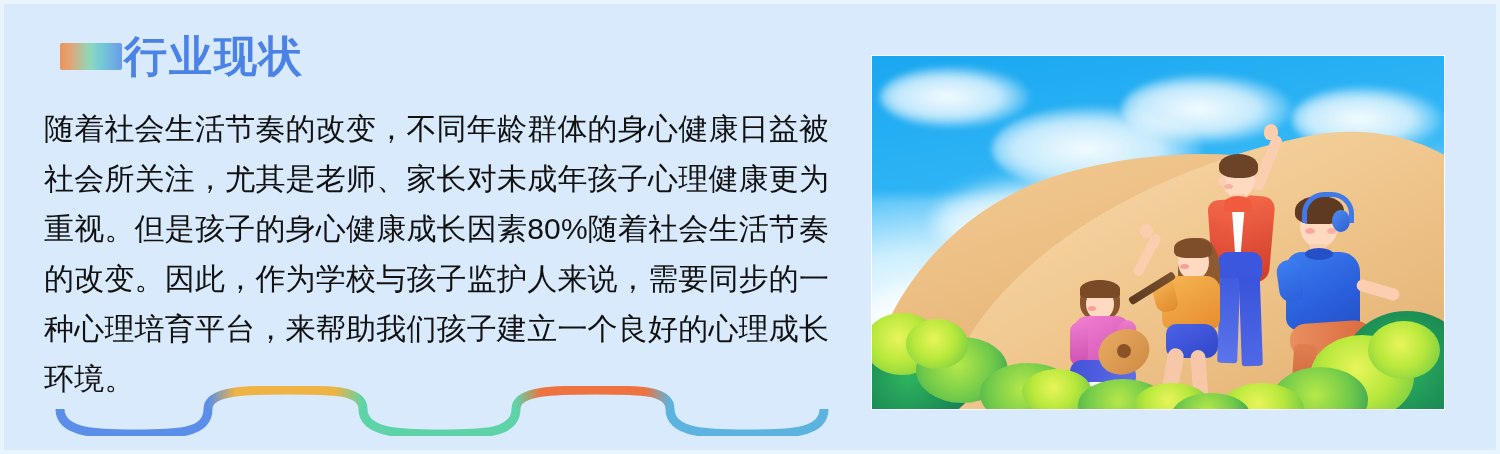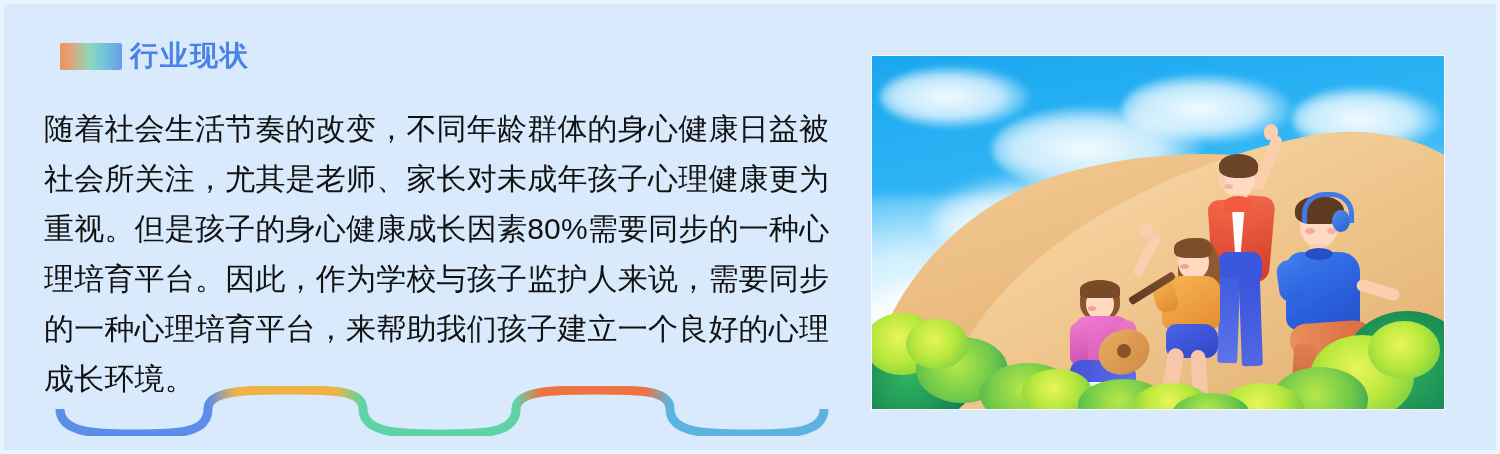--- a/index.html
+++ b/index.html
@@ -39,22 +39,22 @@
     margin-left: 16px;
   }
   #heading-accent-bar {
     width: 62px;
     height: 27px;
     border-radius: 2px;
     background: linear-gradient(90deg, #e8945c 0%, #e8a070 14%, #8fd8bb 48%, #74c8d8 68%, #6b9ce8 100%);
     flex: 0 0 auto;
   }
   #section-title {
-    margin-left: 8px;
-    font-size: 28px;
+    margin-left: 2px;
+    font-size: 43px;
     font-weight: bold;
     color: #4a82e6;
     letter-spacing: 2px;
     line-height: 1;
     white-space: nowrap;
   }
 
   #body-paragraph {
     margin-top: 26px;
     width: 790px;
@@ -184,21 +184,21 @@
 
 <div id="slide">
 
   <div id="left-column">
 
     <div id="section-heading">
       <div id="heading-accent-bar"></div>
       <div id="section-title">行业现状</div>
     </div>
 
-    <p id="body-paragraph">随着社会生活节奏的改变，不同年龄群体的身心健康日益被社会所关注，尤其是老师、家长对未成年孩子心理健康更为重视。但是孩子的身心健康成长因素80%需要同步的一种心理培育平台。因此，作为学校与孩子监护人来说，需要同步的一种心理培育平台，来帮助我们孩子建立一个良好的心理成长环境。</p>
+    <p id="body-paragraph">随着社会生活节奏的改变，不同年龄群体的身心健康日益被社会所关注，尤其是老师、家长对未成年孩子心理健康更为重视。但是孩子的身心健康成长因素80%随着社会生活节奏的改变。因此，作为学校与孩子监护人来说，需要同步的一种心理培育平台，来帮助我们孩子建立一个良好的心理成长环境。</p>
 
     <svg id="wave-divider" viewBox="0 0 790 50">
       <defs>
         <linearGradient id="seg1" x1="0" y1="0" x2="1" y2="0">
           <stop offset="0%" stop-color="#5b8ee8"></stop>
           <stop offset="100%" stop-color="#5b8ee8"></stop>
         </linearGradient>
         <linearGradient id="seg2" x1="0" y1="0" x2="1" y2="0">
           <stop offset="0%" stop-color="#5b8ee8"></stop>
           <stop offset="18%" stop-color="#eeb342"></stop>

